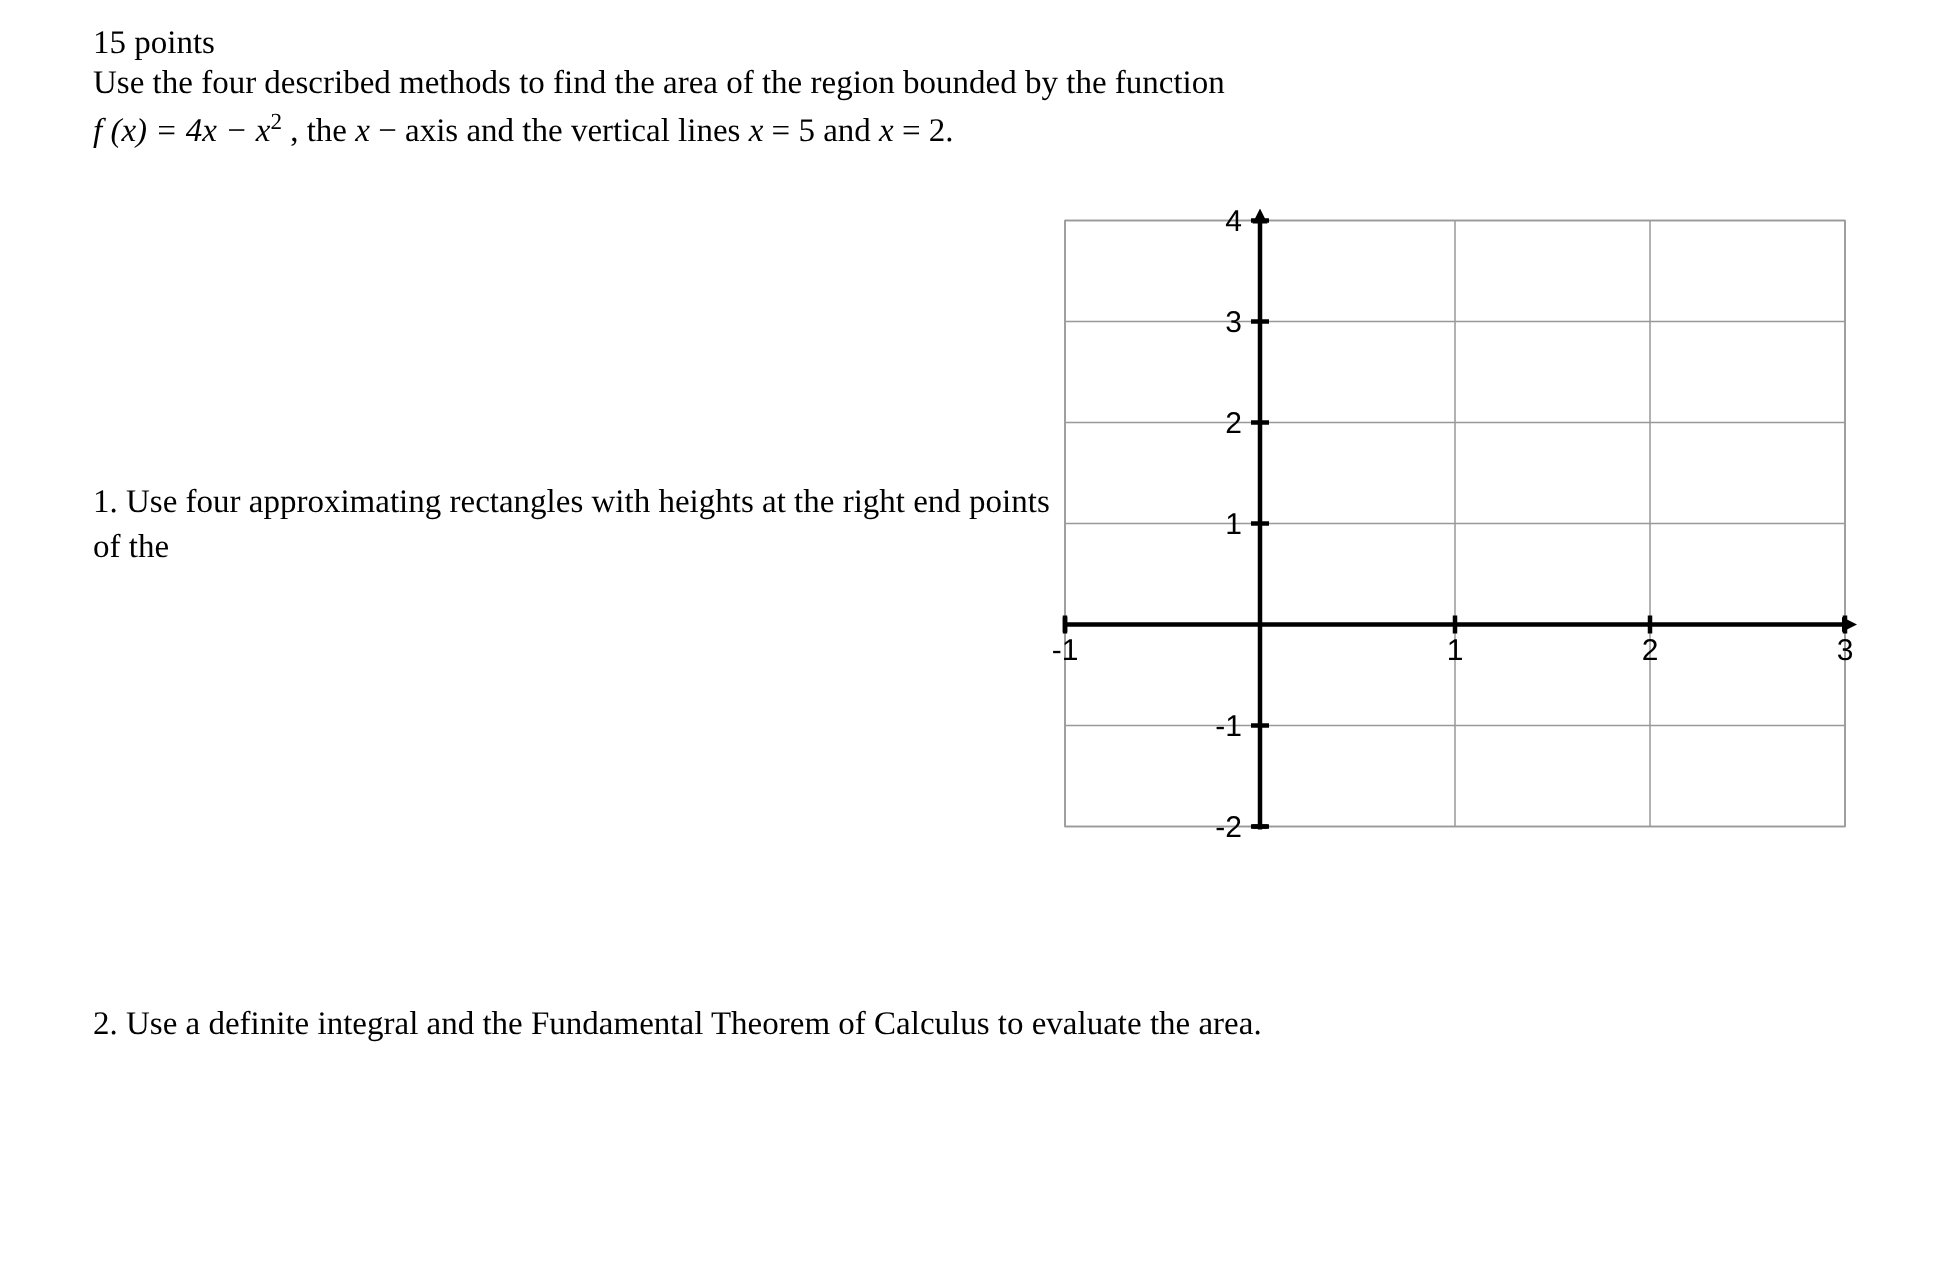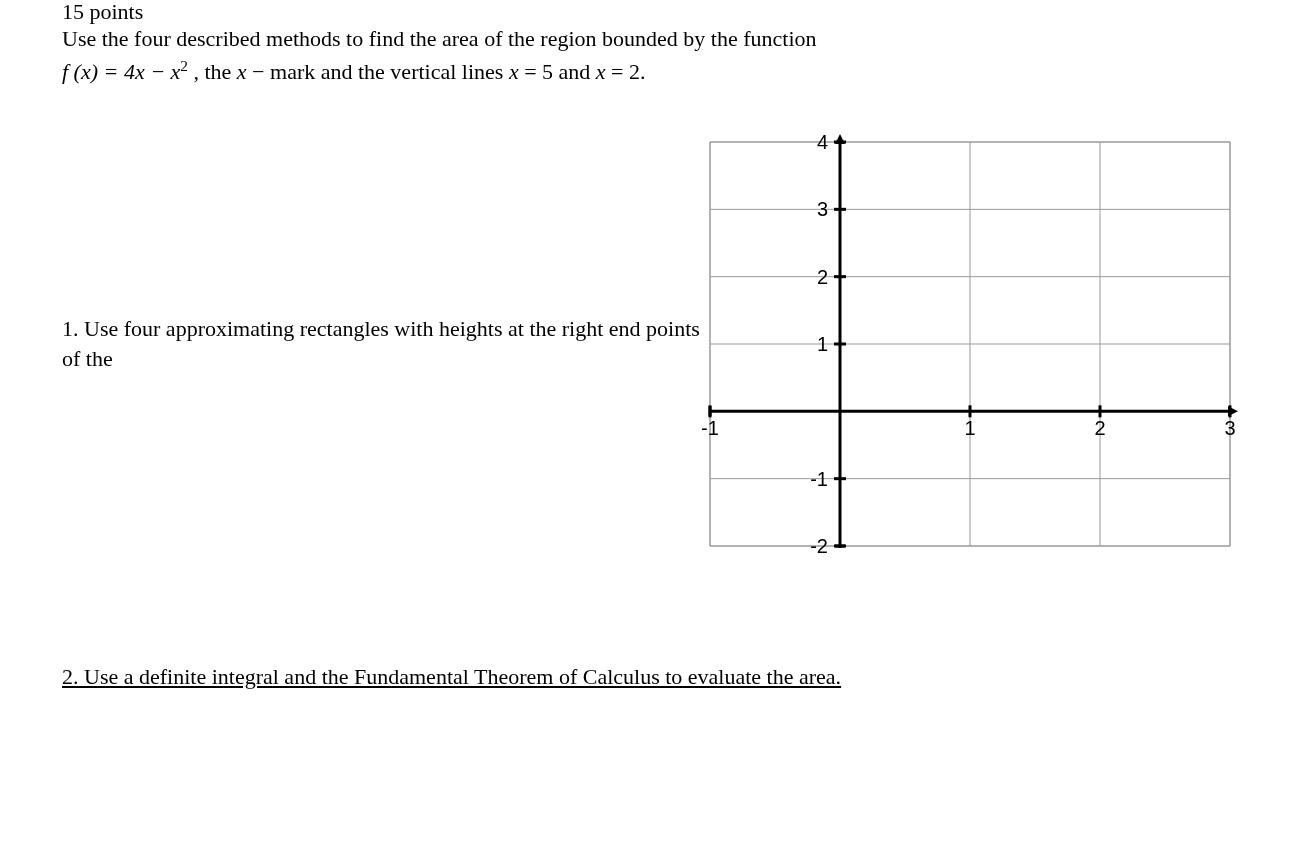--- a/index.html
+++ b/index.html
@@ -7,37 +7,37 @@
     padding: 0;
     background: #fff;
     font-family: "Times New Roman", Times, serif;
     font-size: 22px;
     color: #000;
     width: 1294px;
     height: 850px;
     overflow: hidden;
   }
   .page {
-    padding: 0 62px;
+    padding: 16px 62px;
     position: relative;
     width: 1250px;
     box-sizing: border-box;
   }
   .points {
     margin-top: 0;
     line-height: 1.1;
   }
   .instruction {
     font-weight: bold;
     margin-top: 0;
     margin-bottom: 32px;
   }
   .prompt {
     line-height: 1.4;
-    margin-bottom: 46px;
+    margin-bottom: 36px;
   }
   .eq {
     font-style: italic;
   }
   sup.sq {
     font-size: 0.7em;
     vertical-align: super;
     font-style: normal;
   }
   .q1-wrap {
@@ -48,34 +48,33 @@
     flex: 0 0 640px;
     line-height: 1.35;
   }
   .chart-holder {
     flex: 1;
     position: relative;
     height: 420px;
   }
   .q2 {
     margin-top: 110px;
-    text-decoration: underline;
   }
 </style>
 </head>
 <body>
 
 <div class="page">
   <div class="points">15 points</div>
 
   <div class="prompt">
     <span>Use the four described methods to find the area of the region bounded by the function</span><br>
     <span class="eq">
       <span>f (x) = 4x − x</span><sup class="sq">2</sup>
-    </span><span> , the </span><span class="eq">x</span><span> − mark and the vertical lines </span><span class="eq">x</span><span> = 5 and </span><span class="eq">x</span><span> = 2.</span>
+    </span><span> , the </span><span class="eq">x</span><span> − axis and the vertical lines </span><span class="eq">x</span><span> = 5 and </span><span class="eq">x</span><span> = 2.</span>
   </div>
 
   <div class="q1-wrap">
     <div class="q1-text">
       <span>1.  </span><span>Use four approximating rectangles with heights at the right end points of the</span><br>
     </div>
     <div class="chart-holder">
       <svg id="chart-svg" width="540" height="420" viewBox="0 0 540 420" style="position:absolute;left:0;top:0;">
       <line x1="8" y1="412" x2="8" y2="8" stroke="#999" stroke-width="1"></line>
           <line x1="138" y1="412" x2="138" y2="8" stroke="#999" stroke-width="1"></line>

